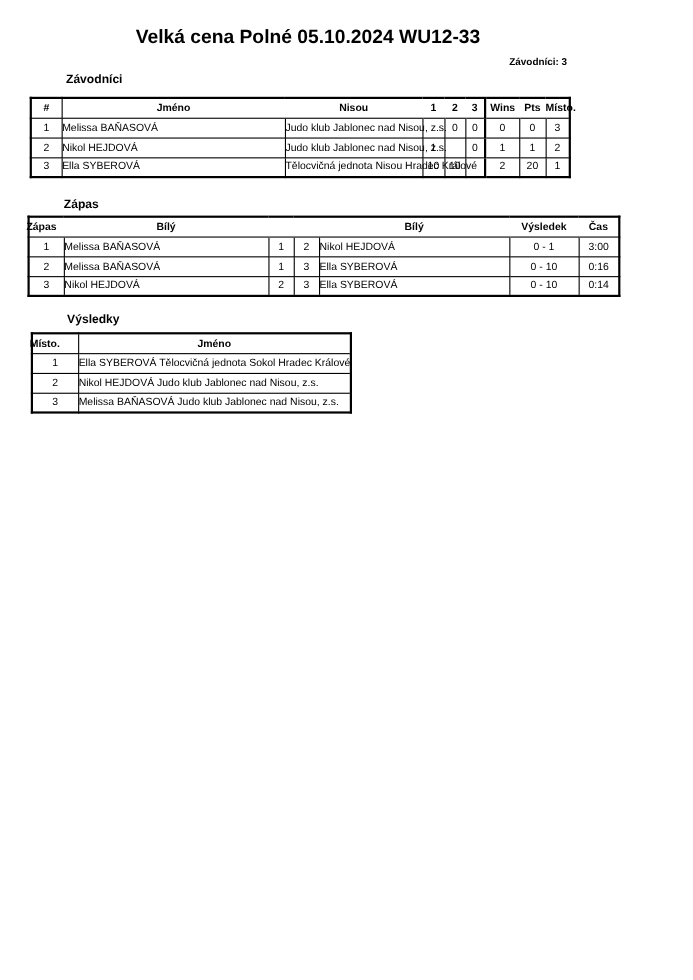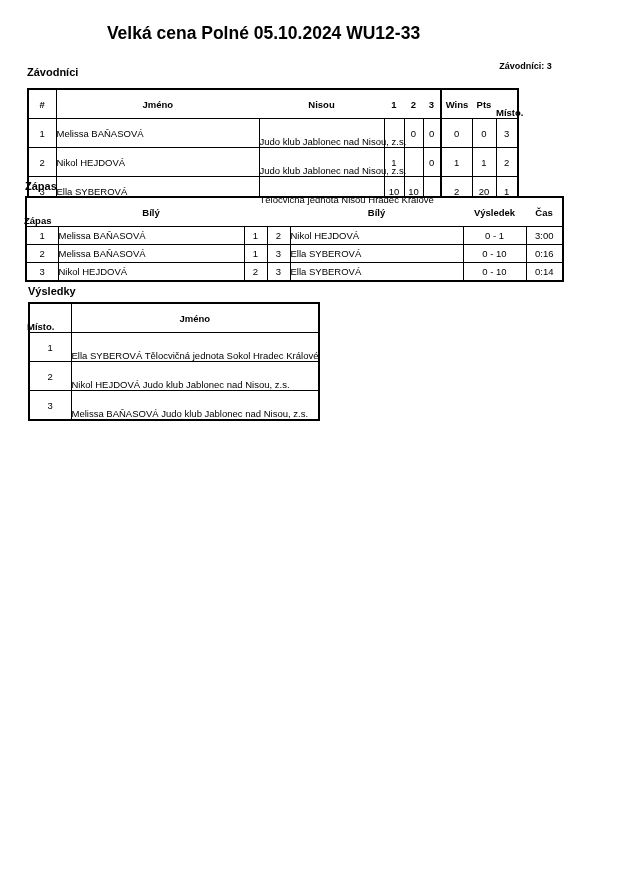--- a/index.html
+++ b/index.html
@@ -4,34 +4,33 @@
 <style>
   * { margin: 0; padding: 0; box-sizing: border-box; }
   html, body { width: 630px; height: 891px; }
   body {
     position: relative;
     background: #ffffff;
     font-family: "Liberation Sans", sans-serif;
     color: #000;
     overflow: hidden;
   }
-  .abs { position: absolute; }
+  .abs { position: absolute; padding-left: 33px; }
   .page-title {
     top: 23px; left: 0; width: 527px;
     text-align: center;
     font-size: 17.5px;
     font-weight: bold;
     white-space: nowrap;
   }
   .count-label {
-    top: 51px; left: 448px; width: 155px;
-    text-align: center;
+    top: 51px; left: 430px; width: 155px;
+    text-align: left;
     font-size: 9px;
     font-weight: bold;
-    margin-top: 10px;
   }
   .section-title {
     font-size: 11px;
     font-weight: bold;
     text-align: left;
     white-space: nowrap;
   }
   .st-competitors { top: 66px; left: 27px; width: 326px; }
   .st-matches    { top: 180px; left: 25px; width: 456px; }
   .st-results    { top: 285px; left: 28px; width: 234px; }
@@ -60,21 +59,20 @@
     border-bottom: 1px solid #000;
   }
   td.ctr { text-align: center; }
   td.lft { text-align: left; padding-left: 6px; }
   td.club { text-align: left; padding-left: 4px; }
   .ovf {
     position: relative;
     z-index: 3;
     display: inline-block;
     white-space: nowrap;
-    margin-top: 17px;
   }
   td.bL2 { border-left: 2px solid #000 !important; }
   td.hdivR { border-right: 1px solid #000 !important; }
   .t-competitors { top: 88px; left: 27px; width: 490px; }
   .t-matches     { top: 196px; left: 25px; width: 537px; }
   .t-results     { top: 302px; left: 28px; width: 290px; }
   tr.hd td.hleft { text-align: left; }
   tr.hd td.hleft .ovf { margin-left: -3px; }
 </style>
 </head>

